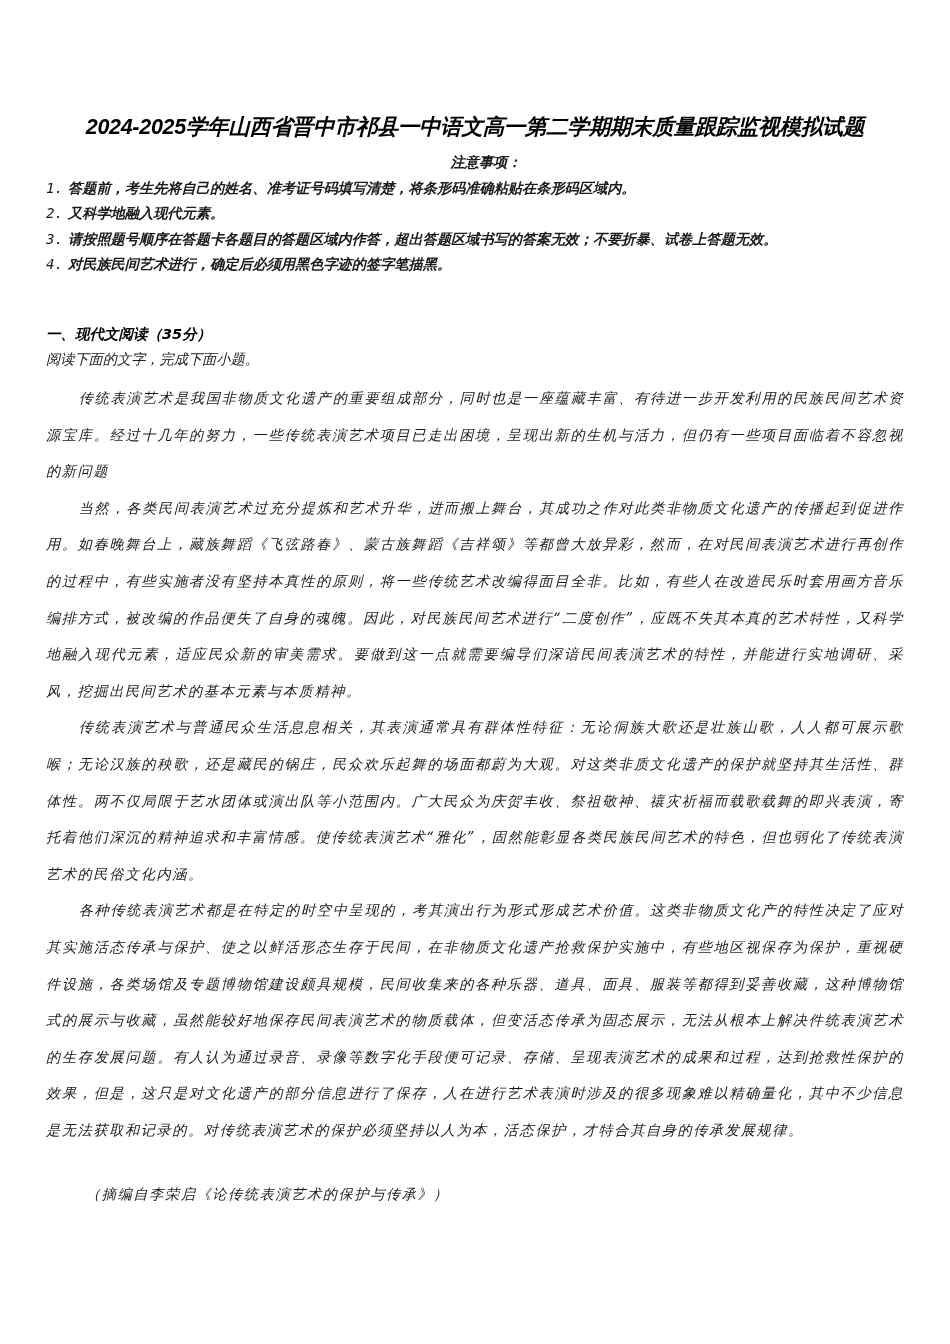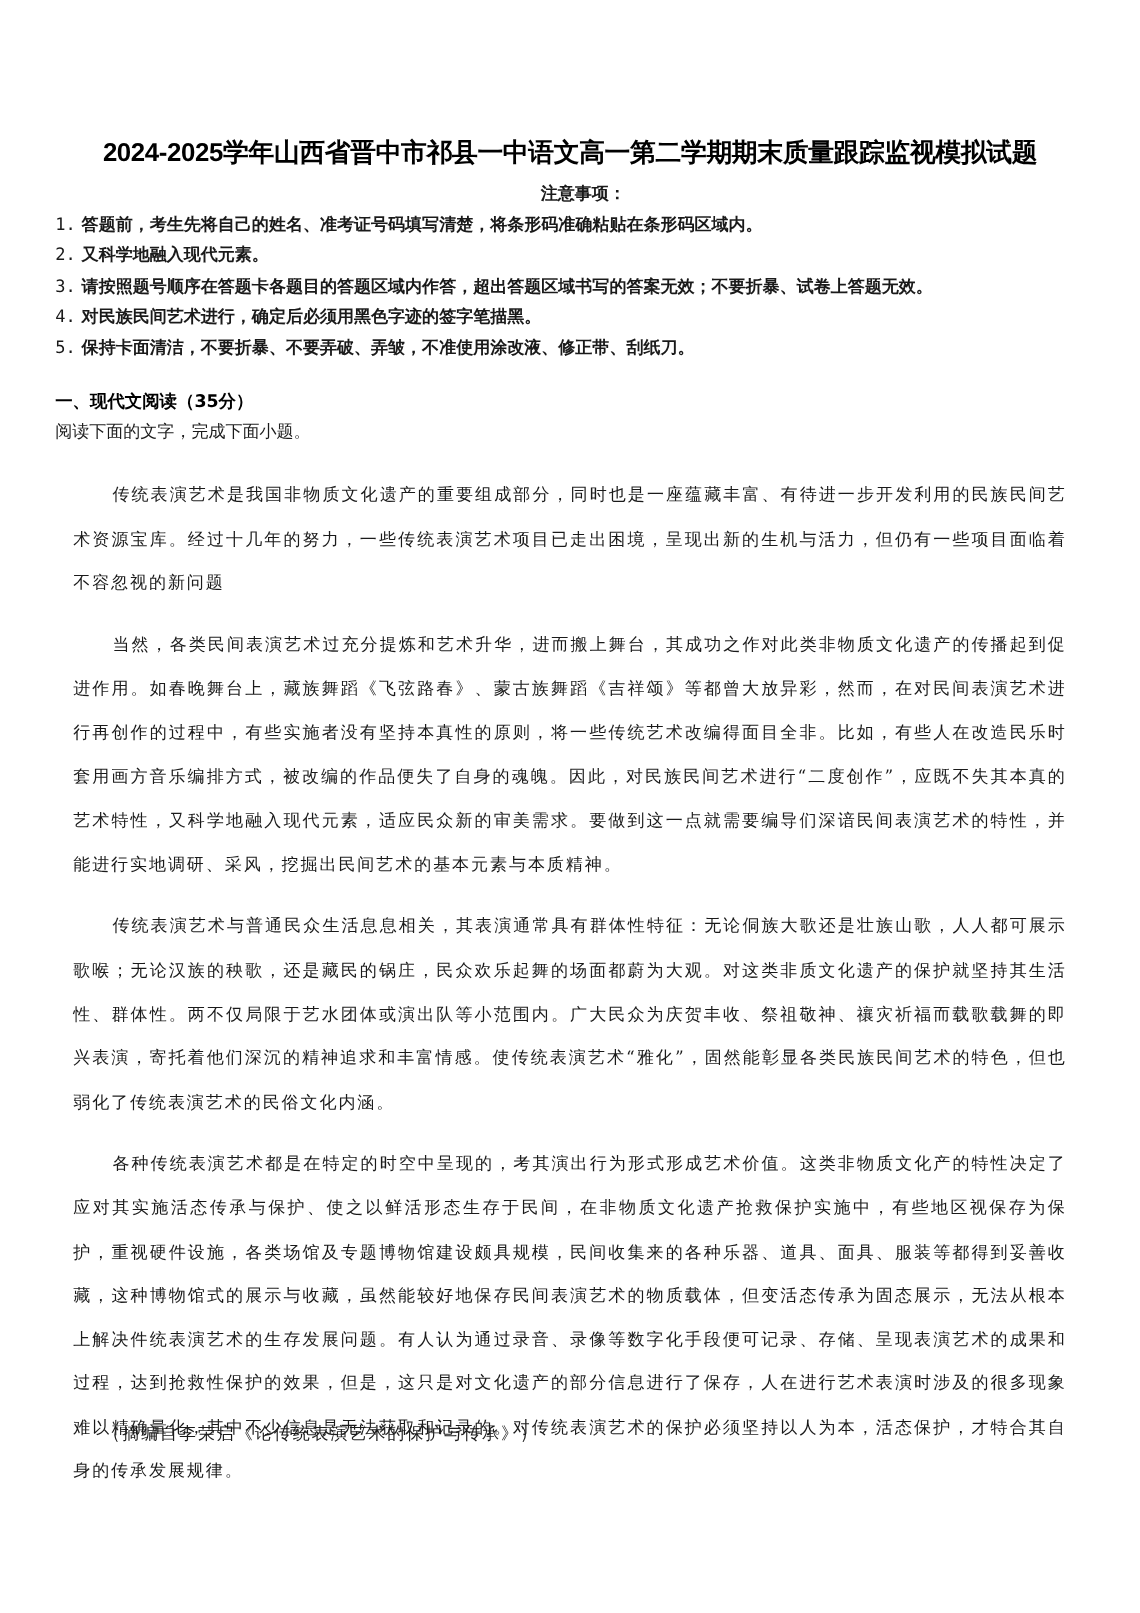--- a/index.html
+++ b/index.html
@@ -13,20 +13,21 @@
       position: relative;
       overflow: hidden;
       color: #111111;
     }
     .page {
       position: absolute;
       left: 0;
       top: 0;
       width: 950px;
       height: 1344px;
+      font-style: italic;
     }
     .title {
       position: absolute;
       left: 0;
       top: 112px;
       width: 950px;
       text-align: center;
       font-family: "Liberation Sans", "DejaVu Sans", sans-serif;
       font-weight: bold;
       font-size: 21.5px;
@@ -81,21 +82,21 @@
       top: 380px;
       width: 858px;
       font-family: "DejaVu Serif", "Liberation Serif", serif;
       font-size: 14.2px;
       line-height: 36.6px;
       letter-spacing: 1.6px;
       color: #1a1a1a;
       text-align: justify;
     }
     .article p {
-      margin: 15px;
+      margin: 0;
       text-indent: 2.3em;
     }
     .citation {
       position: absolute;
       left: 86px;
       top: 1185px;
       font-family: "DejaVu Serif", "Liberation Serif", serif;
       font-size: 14.2px;
       letter-spacing: 1.6px;
       color: #1a1a1a;
@@ -116,23 +117,20 @@
     </div>
     <div class="item">
       <span class="num">2.</span><span>又科学地融入现代元素。</span>
     </div>
     <div class="item">
       <span class="num">3.</span><span>请按照题号顺序在答题卡各题目的答题区域内作答，超出答题区域书写的答案无效；不要折暴、试卷上答题无效。</span>
     </div>
     <div class="item">
       <span class="num">4.</span><span>对民族民间艺术进行，确定后必须用黑色字迹的签字笔描黑。</span>
     </div>
-    <div class="item">
-      <span class="num">5.</span><span>保持卡面清洁，不要折暴、不要弄破、弄皱，不准使用涂改液、修正带、刮纸刀。</span>
-    </div>
   </div>
 
   <div class="section-title">一、现代文阅读（35分）</div>
   <div class="instruction">阅读下面的文字，完成下面小题。</div>
 
   <div class="article">
     <p>传统表演艺术是我国非物质文化遗产的重要组成部分，同时也是一座蕴藏丰富、有待进一步开发利用的民族民间艺术资源宝库。经过十几年的努力，一些传统表演艺术项目已走出困境，呈现出新的生机与活力，但仍有一些项目面临着不容忽视的新问题</p>
     <p>当然，各类民间表演艺术过充分提炼和艺术升华，进而搬上舞台，其成功之作对此类非物质文化遗产的传播起到促进作用。如春晚舞台上，藏族舞蹈《飞弦路春》、蒙古族舞蹈《吉祥颂》等都曾大放异彩，然而，在对民间表演艺术进行再创作的过程中，有些实施者没有坚持本真性的原则，将一些传统艺术改编得面目全非。比如，有些人在改造民乐时套用画方音乐编排方式，被改编的作品便失了自身的魂魄。因此，对民族民间艺术进行“二度创作”，应既不失其本真的艺术特性，又科学地融入现代元素，适应民众新的审美需求。要做到这一点就需要编导们深谙民间表演艺术的特性，并能进行实地调研、采风，挖掘出民间艺术的基本元素与本质精神。</p>
     <p>传统表演艺术与普通民众生活息息相关，其表演通常具有群体性特征：无论侗族大歌还是壮族山歌，人人都可展示歌喉；无论汉族的秧歌，还是藏民的锅庄，民众欢乐起舞的场面都蔚为大观。对这类非质文化遗产的保护就坚持其生活性、群体性。两不仅局限于艺水团体或演出队等小范围内。广大民众为庆贺丰收、祭祖敬神、禳灾祈福而载歌载舞的即兴表演，寄托着他们深沉的精神追求和丰富情感。使传统表演艺术“雅化”，固然能彰显各类民族民间艺术的特色，但也弱化了传统表演艺术的民俗文化内涵。</p>
     <p>各种传统表演艺术都是在特定的时空中呈现的，考其演出行为形式形成艺术价值。这类非物质文化产的特性决定了应对其实施活态传承与保护、使之以鲜活形态生存于民间，在非物质文化遗产抢救保护实施中，有些地区视保存为保护，重视硬件设施，各类场馆及专题博物馆建设颇具规模，民间收集来的各种乐器、道具、面具、服装等都得到妥善收藏，这种博物馆式的展示与收藏，虽然能较好地保存民间表演艺术的物质载体，但变活态传承为固态展示，无法从根本上解决件统表演艺术的生存发展问题。有人认为通过录音、录像等数字化手段便可记录、存储、呈现表演艺术的成果和过程，达到抢救性保护的效果，但是，这只是对文化遗产的部分信息进行了保存，人在进行艺术表演时涉及的很多现象难以精确量化，其中不少信息是无法获取和记录的。对传统表演艺术的保护必须坚持以人为本，活态保护，才特合其自身的传承发展规律。</p>

